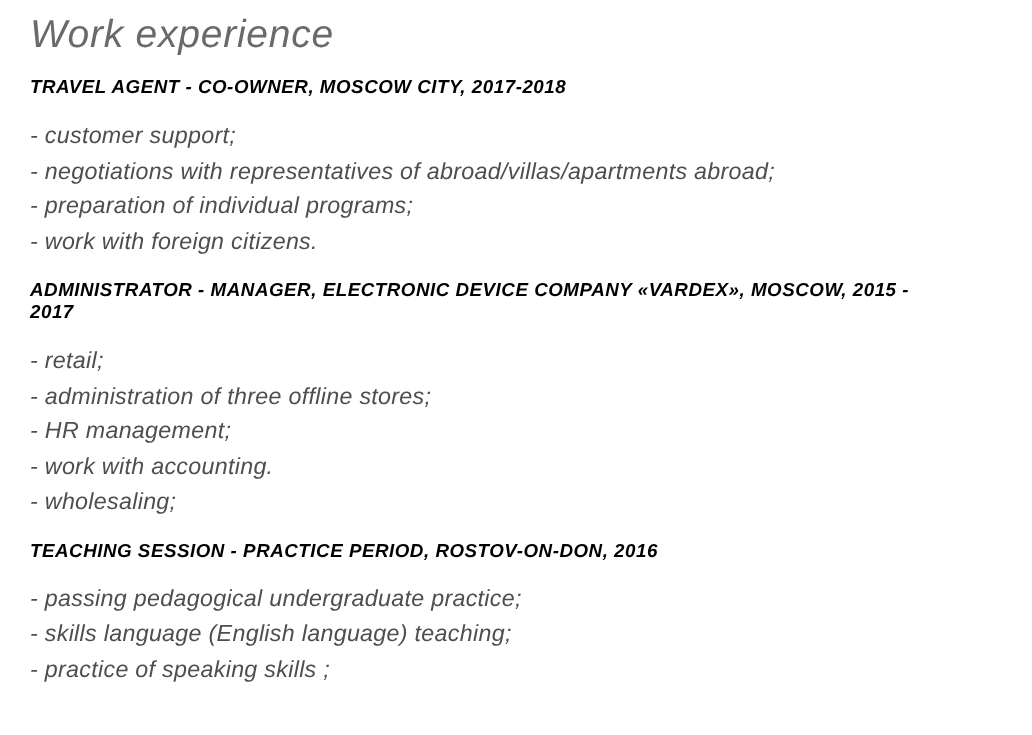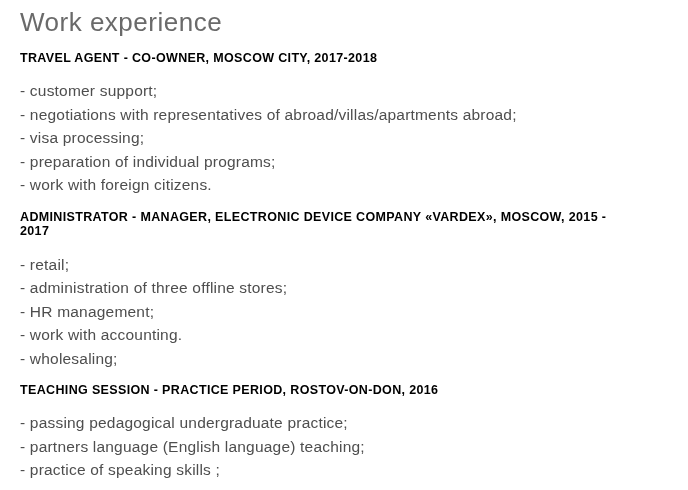--- a/index.html
+++ b/index.html
@@ -8,20 +8,21 @@
     background: #ffffff;
     font-family: "Liberation Sans", sans-serif;
   }
   .page {
     width: 632px;
     height: 490px;
     background: #ffffff;
     box-sizing: border-box;
     padding: 8px 20px 0 20px;
     overflow: hidden;
+    font-style: italic;
   }
   .doc-title {
     margin: 0 0 9px 0;
     font-size: 26px;
     font-weight: 400;
     color: #6a6a6a;
     letter-spacing: 0.5px;
     line-height: 1.15;
   }
   .section {
@@ -53,39 +54,38 @@
 
 <div class="page">
 
   <h1 class="doc-title">Work experience</h1>
 
   <div class="section">
     <h2 class="section-heading">TRAVEL AGENT - CO-OWNER, MOSCOW CITY, 2017-2018</h2>
     <div class="items">
       <div class="item-line">- customer support;</div>
       <div class="item-line">- negotiations with representatives of abroad/villas/apartments abroad;</div>
-      <div class="item-line">- visa processing;</div>
       <div class="item-line">- preparation of individual programs;</div>
       <div class="item-line">- work with foreign citizens.</div>
     </div>
   </div>
 
   <div class="section">
     <h2 class="section-heading">ADMINISTRATOR - MANAGER, ELECTRONIC DEVICE COMPANY «VARDEX», MOSCOW, 2015 - 2017</h2>
     <div class="items">
       <div class="item-line">- retail;</div>
       <div class="item-line">- administration of three offline stores;</div>
       <div class="item-line">- HR management;</div>
       <div class="item-line">- work with accounting.</div>
       <div class="item-line">- wholesaling;</div>
     </div>
   </div>
 
   <div class="section">
     <h2 class="section-heading">TEACHING SESSION - PRACTICE PERIOD, ROSTOV-ON-DON, 2016</h2>
     <div class="items">
       <div class="item-line">- passing pedagogical undergraduate practice;</div>
-      <div class="item-line">- partners language (English language) teaching;</div>
+      <div class="item-line">- skills language (English language) teaching;</div>
       <div class="item-line">- practice of speaking skills ;</div>
     </div>
   </div>
 
 </div>
 
 </body></html>

